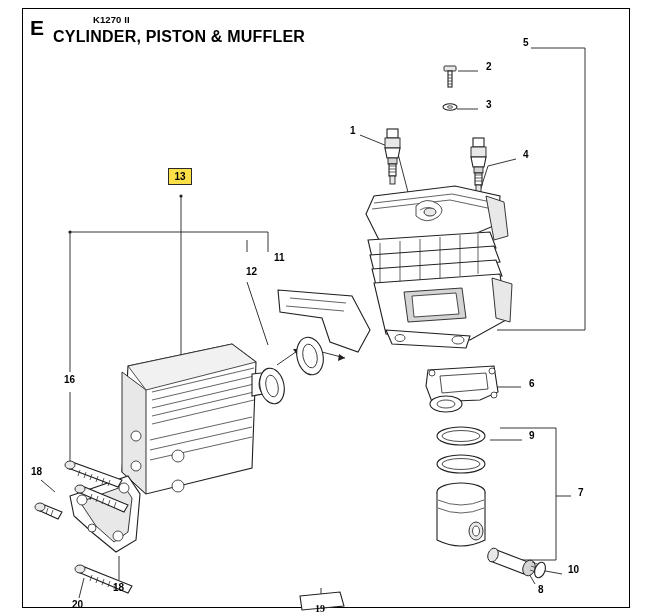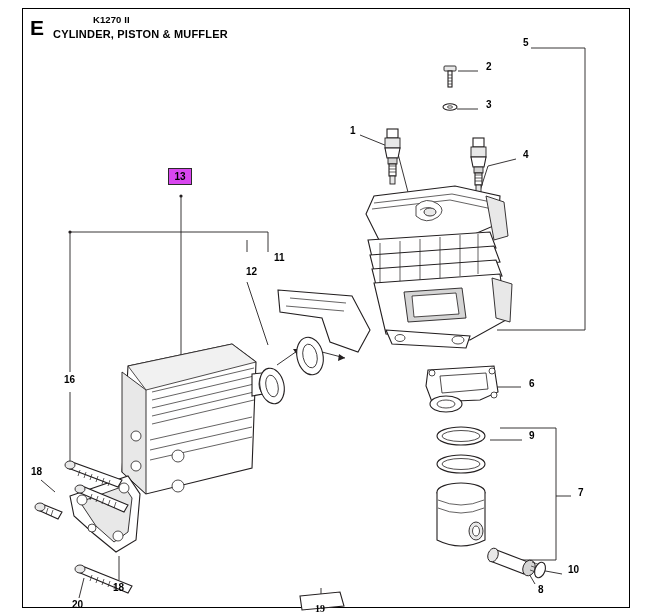--- a/index.html
+++ b/index.html
@@ -42,36 +42,36 @@
     font-size: 9.5px;
     font-weight: bold;
     color: #000;
     letter-spacing: 0.1px;
     padding-left: 40px;
   }
   .title-name {
     position: absolute;
     left: 53px;
     top: 28px;
-    font-size: 11px;
+    font-size: 16px;
     font-weight: bold;
     color: #000;
     letter-spacing: 0.2px;
   }
   .callout {
     position: absolute;
     font-size: 10px;
     font-weight: bold;
     color: #000;
     line-height: 1;
     white-space: nowrap;
   }
   .hl-box {
     position: absolute;
-    background: #d946ef;
+    background: #fde047;
     border: 1px solid #2a2a2a;
     box-sizing: border-box;
   }
   .hl-box .callout {
     position: static;
   }
   svg.art {
     position: absolute;
     left: 0;
     top: 0;

